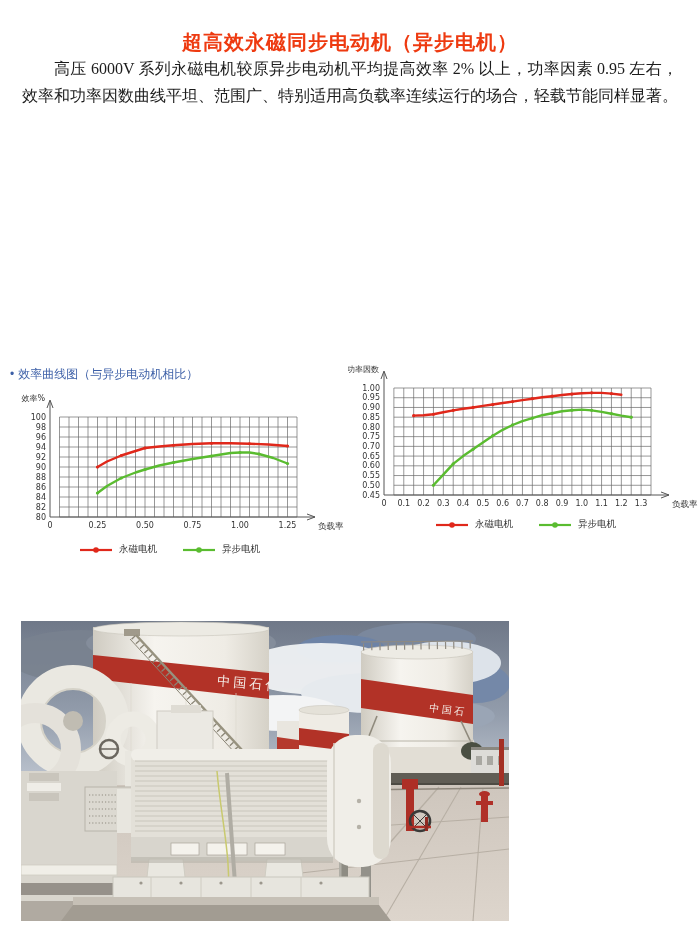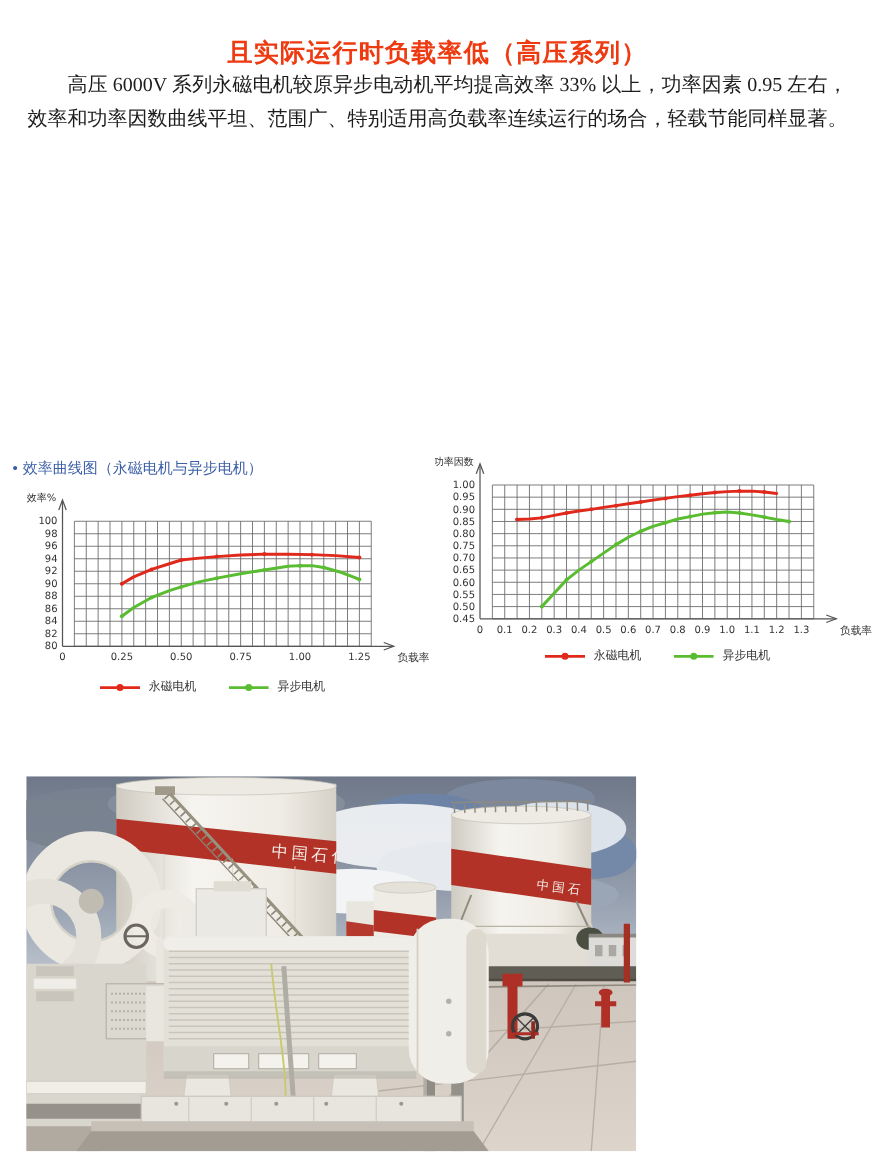--- a/index.html
+++ b/index.html
@@ -25,30 +25,30 @@
   .chart--right .legend{margin-left:88px;}
   .legend-item{display:flex;align-items:center;gap:7px;}
   .photo{position:absolute;top:621px;left:21px;width:488px;height:300px;}
   .photo svg{display:block;}
 </style>
 </head>
 <body>
 
 <div class="page">
 
-  <h1 class="doc-title">且实际运行时负载率低（高压系列）</h1>
+  <h1 class="doc-title">超高效永磁同步电动机（异步电机）</h1>
 
   <div class="body-text">
-    <p>高压 6000V 系列永磁电机较原异步电动机平均提高效率 33% 以上，功率因素 0.95 左右，效率和功率因数曲线平坦、范围广、特别适用高负载率连续运行的场合，轻载节能同样显著。</p>
+    <p>高压 6000V 系列永磁电机较原异步电动机平均提高效率 2% 以上，功率因素 0.95 左右，效率和功率因数曲线平坦、范围广、特别适用高负载率连续运行的场合，轻载节能同样显著。</p>
   </div>
 
   <div class="charts-row">
     <div class="chart chart--left">
       <div class="chart-title">
-        <span class="bullet">•</span><span>效率曲线图（永磁电机与异步电机）</span>
+        <span class="bullet">•</span><span>效率曲线图（与异步电动机相比）</span>
       </div>
       <svg width="340" height="152">
           <line x1="51.5" y1="132" x2="51.5" y2="32" stroke="#6a6a6a" stroke-width="0.7"></line>
           <line x1="61" y1="132" x2="61" y2="32" stroke="#6a6a6a" stroke-width="0.7"></line>
           <line x1="70.5" y1="132" x2="70.5" y2="32" stroke="#6a6a6a" stroke-width="0.7"></line>
           <line x1="80" y1="132" x2="80" y2="32" stroke="#6a6a6a" stroke-width="0.7"></line>
           <line x1="89.5" y1="132" x2="89.5" y2="32" stroke="#6a6a6a" stroke-width="0.7"></line>
           <line x1="99" y1="132" x2="99" y2="32" stroke="#6a6a6a" stroke-width="0.7"></line>
           <line x1="108.50000000000001" y1="132" x2="108.50000000000001" y2="32" stroke="#6a6a6a" stroke-width="0.7"></line>
           <line x1="118" y1="132" x2="118" y2="32" stroke="#6a6a6a" stroke-width="0.7"></line>

